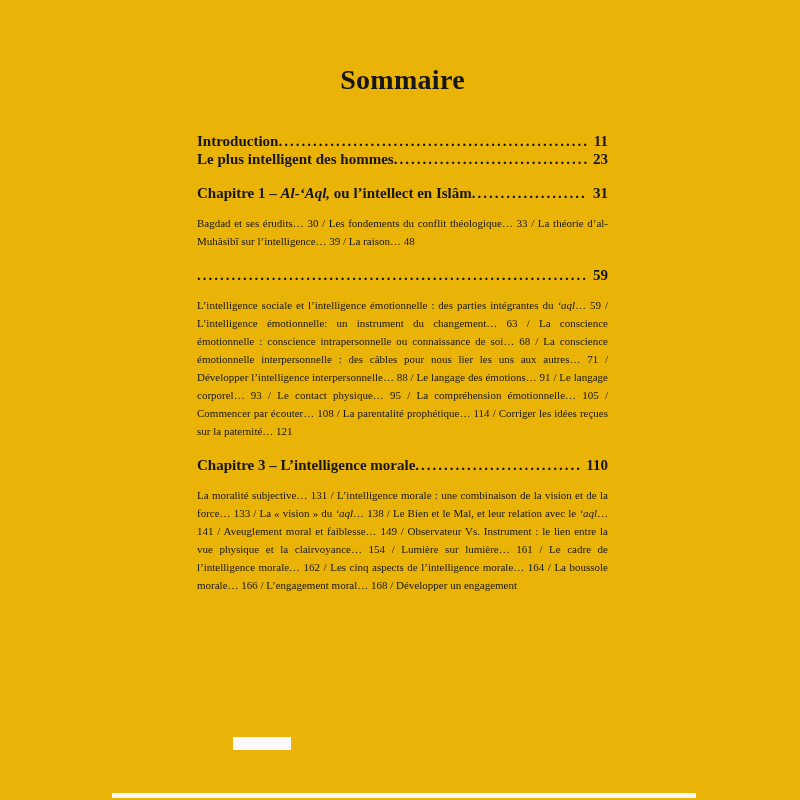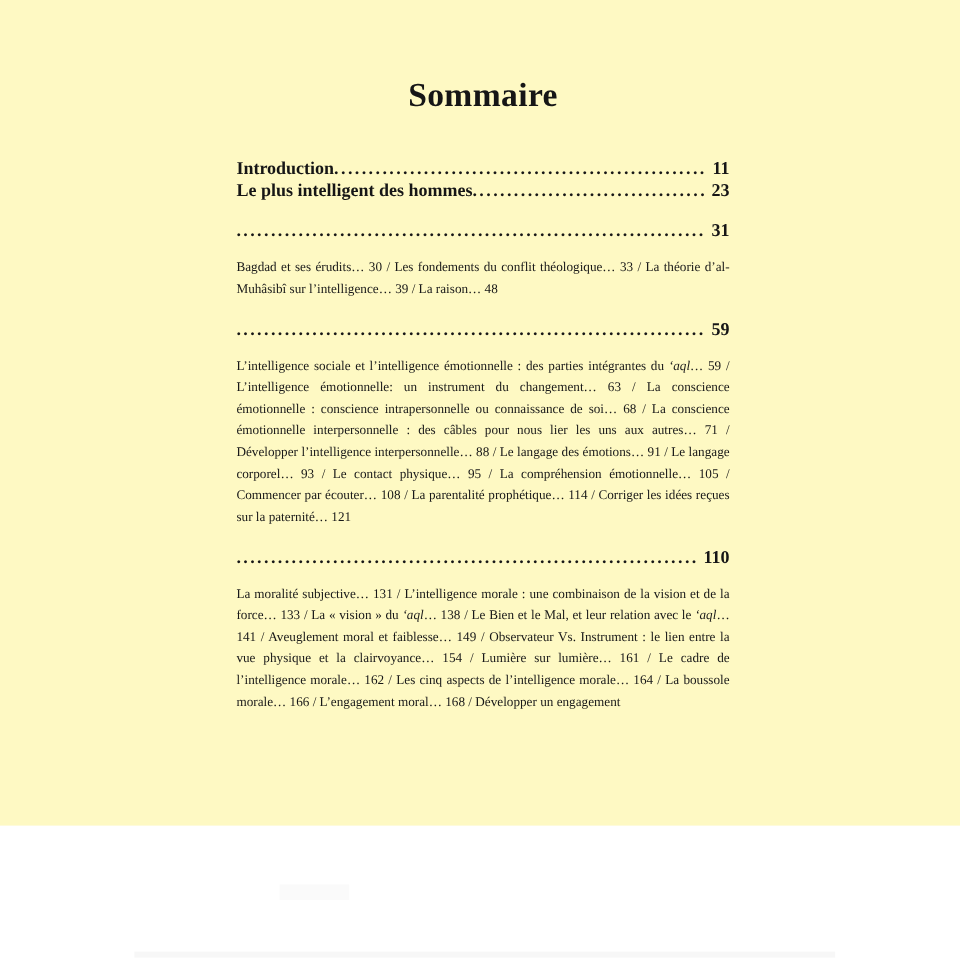--- a/index.html
+++ b/index.html
@@ -2,21 +2,21 @@
 <html><head>
 <meta charset="utf-8">
 <style>
   html,body{margin:0;padding:0;}
   body{
     width:800px;height:800px;overflow:hidden;
     background:#ffffff;
     font-family:"Liberation Serif","DejaVu Serif",serif;
   }
   .page{
-    position:relative;width:800px;height:688px;background:#fef9c3;
+    position:relative;width:800px;height:800px;background:#eab308;
     color:#161616;
   }
   .content{
     position:absolute;left:197px;top:64px;width:411px;
   }
   .title{
     margin:0 0 36px 0;
     font-size:28px;font-weight:bold;text-align:center;
     letter-spacing:0.3px;
   }
@@ -63,32 +63,34 @@
       <span class="pg">11</span>
     </div>
 
     <div class="toc-line">
       <span class="lbl">Le plus intelligent des hommes</span>
       <span class="dots">........................................................................................................................</span>
       <span class="pg">23</span>
     </div>
 
     <div class="toc-line heading">
+      <span class="lbl"><span>Chapitre 1 – </span><i>Al-‘Aql,</i><span> ou l’intellect en Islâm</span></span>
       <span class="dots">........................................................................................................................</span>
       <span class="pg">31</span>
     </div>
     <p class="body"><span>Bagdad et ses érudits… 30 / Les fondements du conflit théologique… 33 / La théorie d’al-Muhâsibî sur l’intelligence… 39 / La raison… 48</span></p>
 
     <div class="toc-line heading">
       <span class="dots">........................................................................................................................</span>
       <span class="pg">59</span>
     </div>
     <p class="body"><span>L’intelligence sociale et l’intelligence émotionnelle : des parties intégrantes du </span><i>‘aql</i><span>… 59 / L’intelligence émotionnelle: un instrument du changement… 63 / La conscience émotionnelle : conscience intrapersonnelle ou connaissance de soi… 68 / La conscience émotionnelle interpersonnelle : des câbles pour nous lier les uns aux autres… 71 / Développer l’intelligence interpersonnelle… 88 / Le langage des émotions… 91 / Le langage corporel… 93 / Le contact physique… 95 / La compréhension émotionnelle… 105 / Commencer par écouter… 108 / La parentalité prophétique… 114 / Corriger les idées reçues sur la paternité… 121</span></p>
 
     <div class="toc-line heading">
+      <span class="lbl"><span>Chapitre 3 – L’intelligence morale</span></span>
       <span class="dots">........................................................................................................................</span>
       <span class="pg">110</span>
     </div>
     <p class="body"><span>La moralité subjective… 131 / L’intelligence morale : une combinaison de la vision et de la force… 133 / La « vision » du </span><i>‘aql</i><span>… 138 / Le Bien et le Mal, et leur relation avec le </span><i>‘aql</i><span>… 141 / Aveuglement moral et faiblesse… 149 / Observateur Vs. Instrument : le lien entre la vue physique et la clairvoyance… 154 / Lumière sur lumière… 161 / Le cadre de l’intelligence morale… 162 / Les cinq aspects de l’intelligence morale… 164 / La boussole morale… 166 / L’engagement moral… 168 / Développer un engagement</span></p>
 
   </div>
 
   <div class="smudge"></div>
   <div class="edge-bottom"></div>
 </div>

